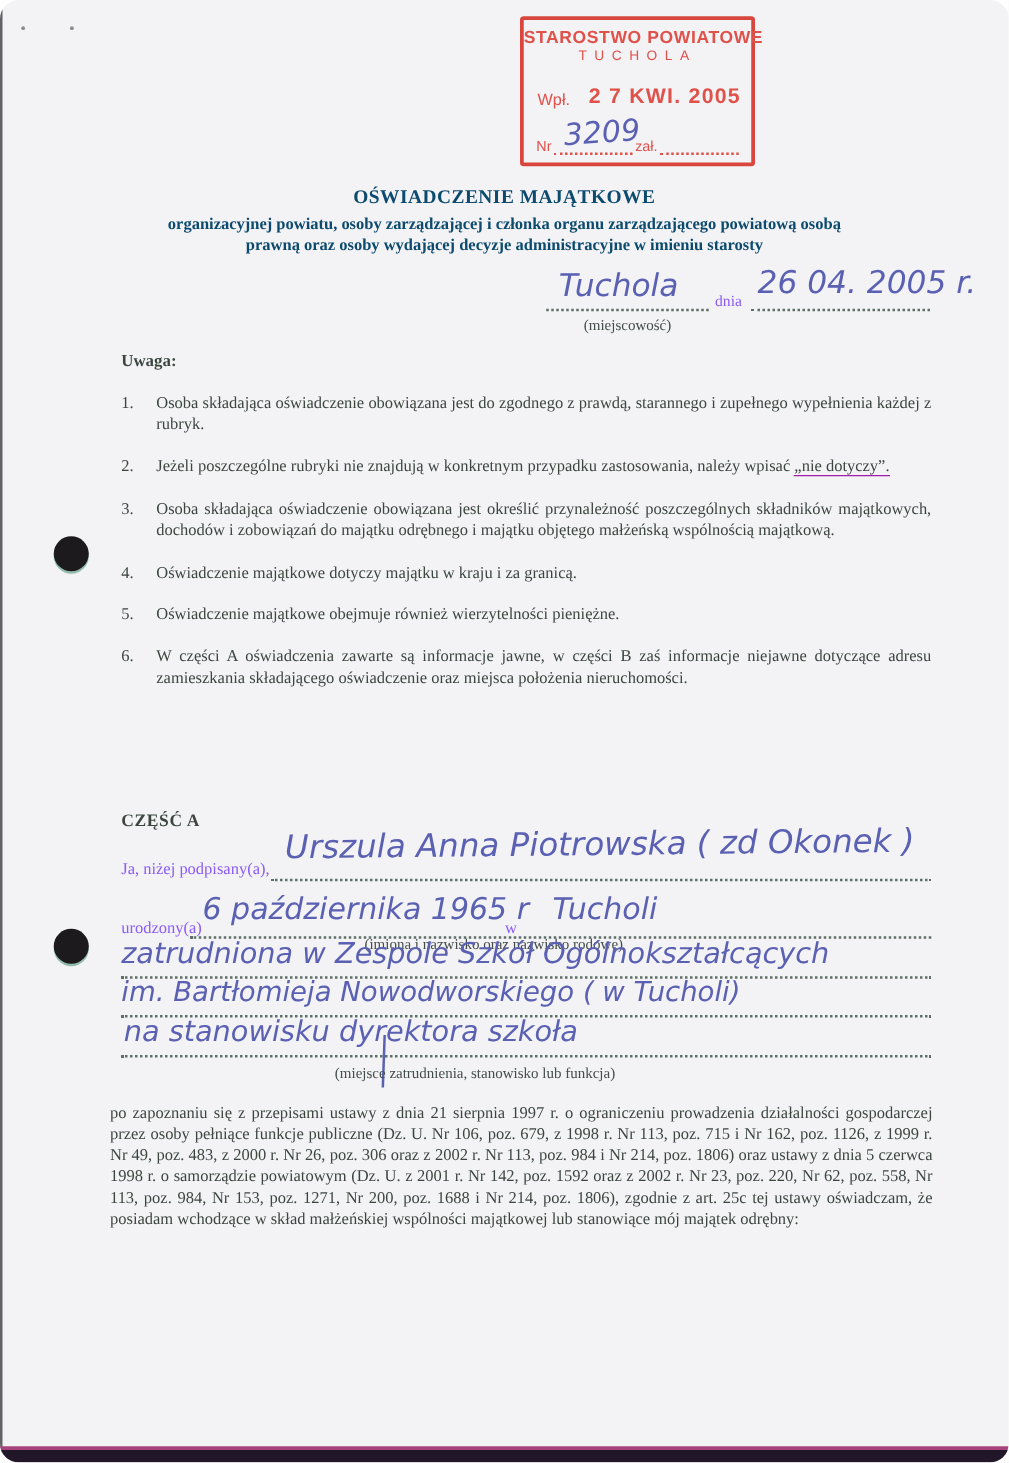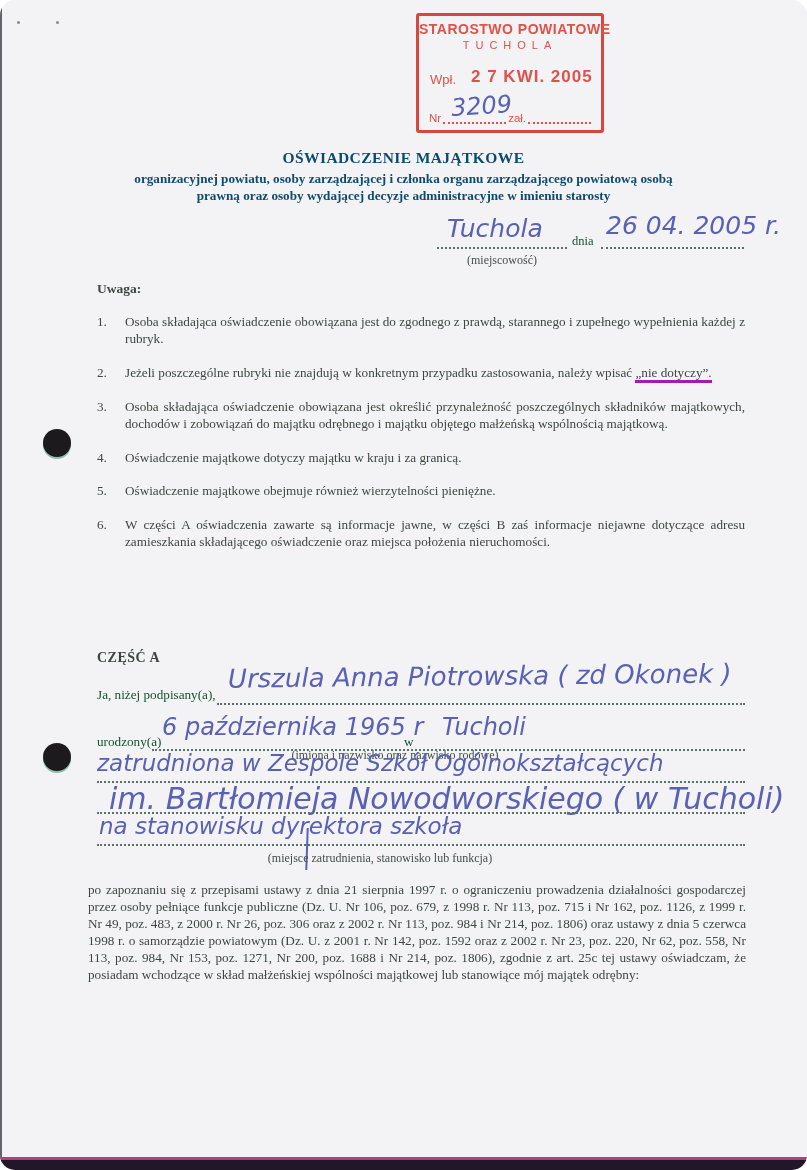--- a/index.html
+++ b/index.html
@@ -25,39 +25,39 @@
 
   
   .hw{font-family:"DejaVu Sans",sans-serif;font-style:italic;color:#5a60b2;white-space:nowrap;line-height:1;}
 
   
   .title-wrap{position:absolute;top:149px;left:0;right:0;text-align:center;color:#0c4a6e;}
   .title-main{font-size:15.5px;font-weight:bold;letter-spacing:.4px;margin-bottom:4px;}
   .title-sub{font-size:13.2px;font-weight:bold;line-height:16.8px;}
 
   .dotline{position:absolute;border-bottom:2px dotted #5d6f66;height:0;}
-  .print{color:#14532d;}
+  .print{color:#8b5cf6;}
   .caption{position:absolute;font-size:12px;text-align:center;color:#444e48;}
 
   .uwaga-label{position:absolute;left:97px;top:281px;font-weight:bold;font-size:13.5px;}
   .list{position:absolute;left:97px;top:314px;width:648px;font-size:13.2px;line-height:16.9px;}
   .item{display:flex;margin-bottom:17px;}
   .item-num{width:28px;flex:0 0 28px;}
   .item-text{flex:1;text-align:justify;}
-  .ul-span{border-bottom:3px solid #a21caf;}
+  .ul-span{border-bottom:1px solid #a21caf;}
 
   .partA-head{position:absolute;left:97px;top:650px;font-weight:bold;font-size:14px;letter-spacing:.5px;}
   .intro-label{position:absolute;left:97px;top:687px;font-size:13.2px;}
   .hw-name{position:absolute;left:228px;top:663px;font-size:26px;transform:rotate(-.6deg);}
   .born-label{position:absolute;left:97px;top:734px;font-size:13.2px;}
   .hw-born{position:absolute;left:162px;top:715px;font-size:24px;}
   .born-w{position:absolute;left:404px;top:734px;font-size:13.2px;}
   .hw-bornplace{position:absolute;left:442px;top:715px;font-size:24px;}
   .hw-emp1{position:absolute;left:97px;top:752px;font-size:23px;}
-  .hw-emp2{position:absolute;left:109px;top:784px;font-size:30px;}
+  .hw-emp2{position:absolute;left:97px;top:784px;font-size:22px;}
   .hw-emp3{position:absolute;left:99px;top:815px;font-size:23px;}
   .pen-stroke{position:absolute;left:306px;top:828px;width:2px;height:42px;background:#5a60b2;transform:rotate(2deg);}
 
   .legal{position:absolute;left:88px;top:882px;width:658px;font-size:13.2px;line-height:16.9px;text-align:justify;}
 
   .pd-place{position:absolute;left:447px;top:216px;font-size:25px;}
   .pd-dnia{position:absolute;left:572px;top:234px;font-size:12.5px;}
   .pd-date{position:absolute;left:606px;top:213px;font-size:25px;}
 </style>
 </head>

